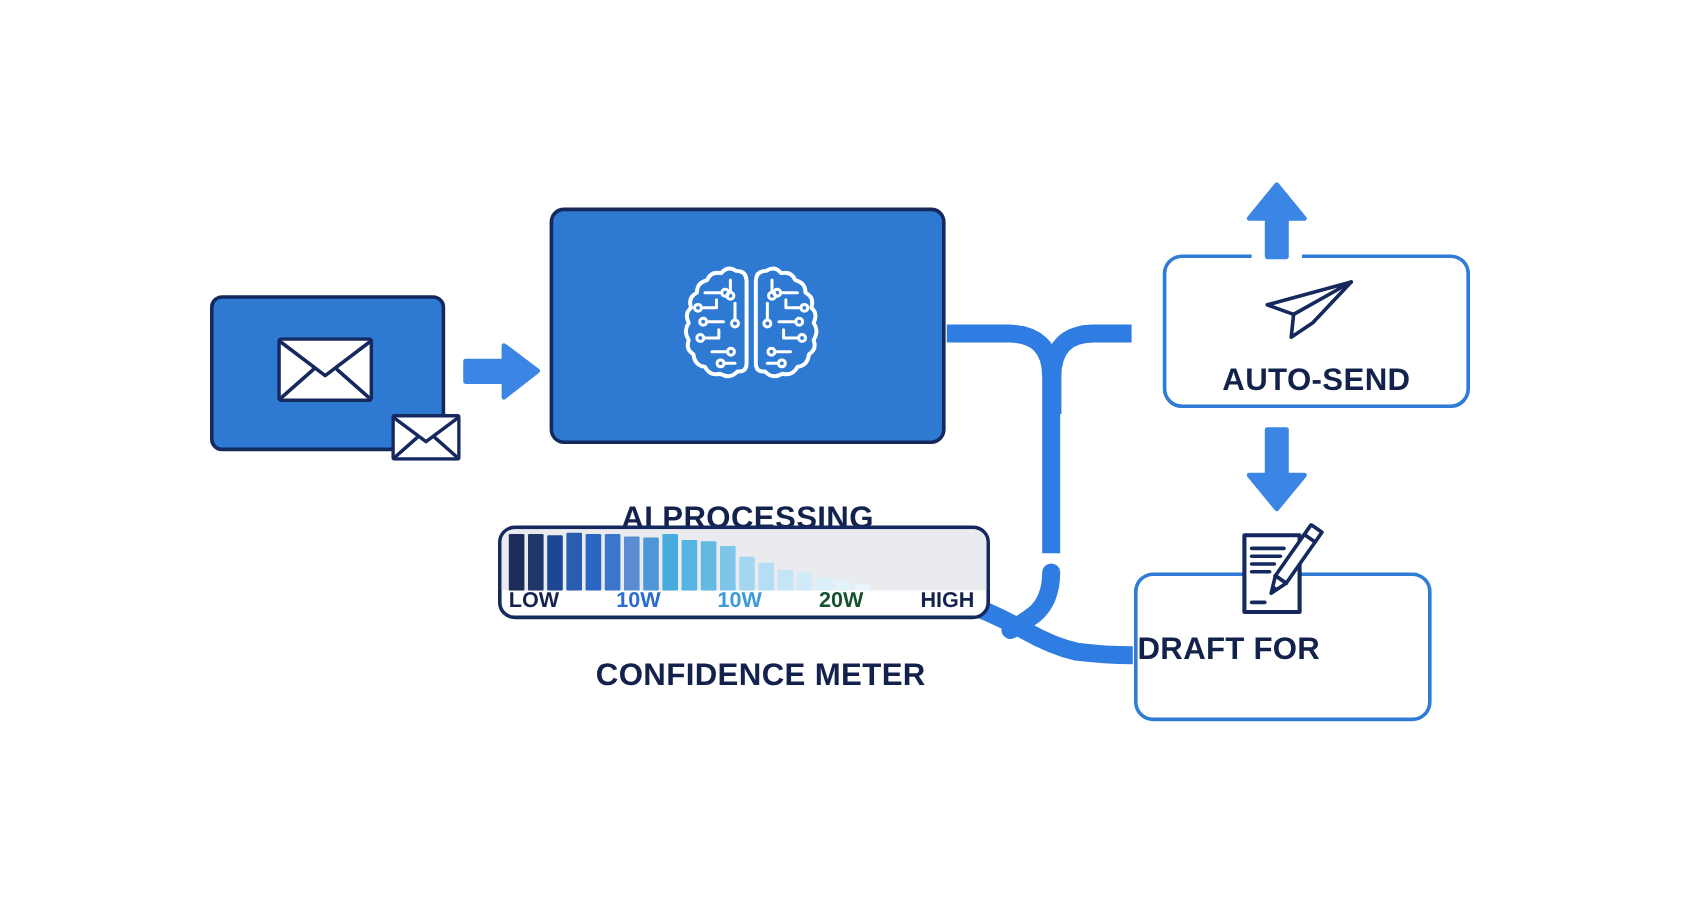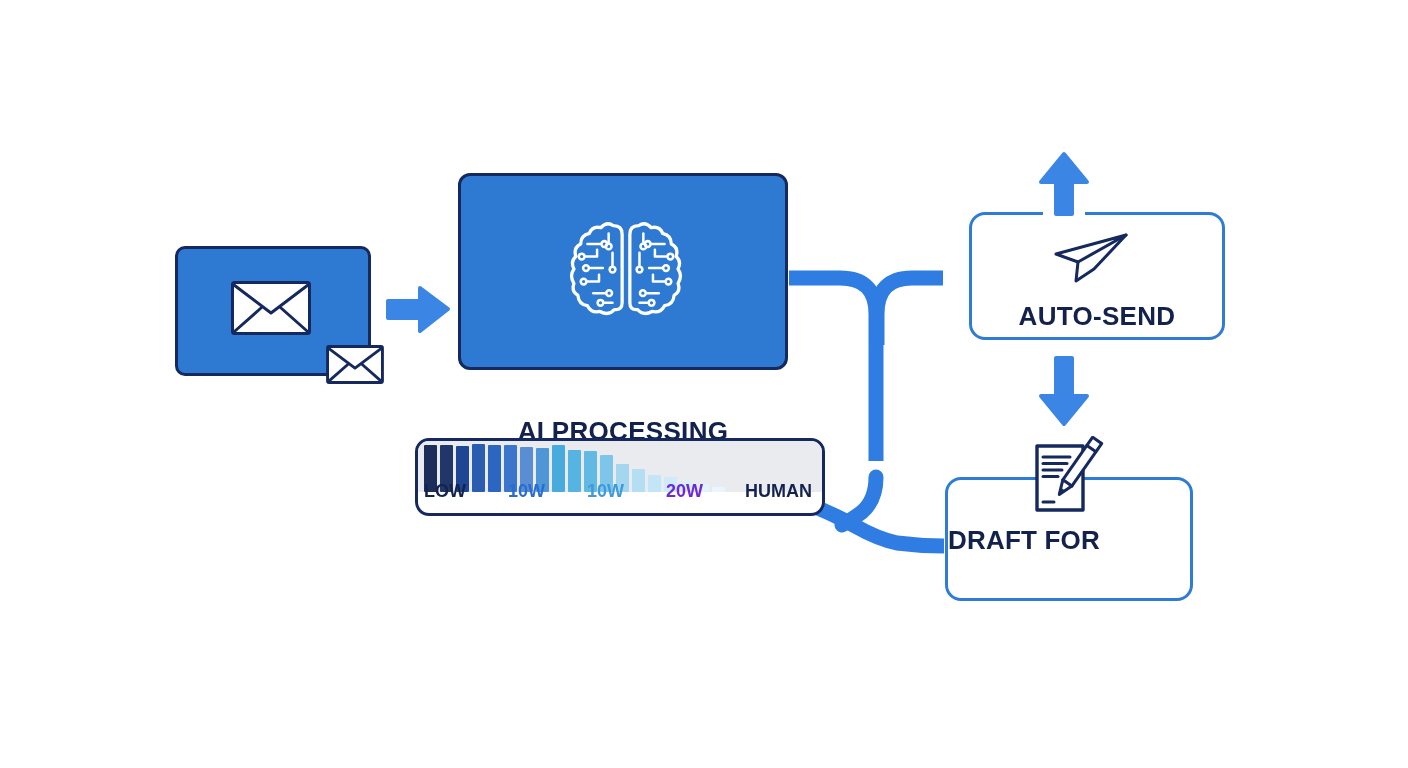--- a/index.html
+++ b/index.html
@@ -32,21 +32,21 @@
     color:var(--ink);font-weight:bold;font-size:26px;letter-spacing:.3px;}
   .draft-caption{position:absolute;left:0;top:44px;width:100%;text-align:left;
     color:var(--ink);font-weight:bold;font-size:26px;line-height:32px;letter-spacing:.2px;}
 
   .meter{position:absolute;left:415px;top:438px;width:410px;height:78px;background:#fff;
     border:3px solid var(--navy);border-radius:14px;overflow:hidden;}
   .meter-gray{position:absolute;left:0;top:0;right:0;height:51px;background:var(--metergray);}
   .bars{position:absolute;left:6px;bottom:21px;display:flex;align-items:flex-end;gap:3px;height:48px;}
   .bar{width:13px;border-radius:1px;}
   .meter-labels{position:absolute;left:0;right:0;bottom:0;height:23px;display:flex;
-    justify-content:space-between;align-items:center;padding:0 10px 20px 6px;
+    justify-content:space-between;align-items:flex-start;padding:0 10px 20px 6px;
     font-size:18px;font-weight:bold;}
 
   .brain-wrap{position:absolute;left:107px;top:42px;}
   svg .outline-navy{fill:none;stroke:var(--navy);stroke-linejoin:round;stroke-linecap:round;}
   svg .fill-arrow{fill:var(--arrow);stroke:var(--arrow);stroke-width:4;stroke-linejoin:round;}
   svg .white-fill{fill:#fff;}
   svg .brain-stroke{fill:none;stroke:#fff;stroke-linecap:round;stroke-linejoin:round;}
 </style>
 </head>
 <body>
@@ -126,24 +126,25 @@
         <div class="bar" style="height: 17px; background: rgb(195, 229, 246);"></div>
         <div class="bar" style="height: 15px; background: rgb(207, 234, 248);"></div>
         <div class="bar" style="height: 11px; background: rgb(217, 239, 250);"></div>
         <div class="bar" style="height: 8px; background: rgb(225, 243, 251);"></div>
         <div class="bar" style="height: 5px; background: rgb(233, 246, 253);"></div>
       </div>
     <div class="meter-labels">
         <span style="color: rgb(20, 34, 79);">LOW</span>
         <span style="color: rgb(42, 108, 208);">10W</span>
         <span style="color: rgb(62, 154, 218);">10W</span>
-        <span style="color: #6d28d9;">20W</span>
-        <span style="color: rgb(20, 34, 79);">HUMAN</span>
+        <span style="color: #14532d;">20W</span>
+        <span style="color: rgb(20, 34, 79);">HIGH</span>
       </div>
   </div>
+  <div class="caption meter-caption">CONFIDENCE METER</div>
 
   <div class="whitecard autosend-card">
     <svg class="icon-abs" style="left:82px;top:16px" width="76" height="54" viewBox="0 0 76 52">
       <path class="outline-navy" stroke-width="3" d="M72 3 L2 22 L24 30 L72 3"></path>
       <path class="outline-navy" stroke-width="3" d="M24 30 L22 49 L40 37 L72 3"></path>
     </svg>
     <div class="autosend-caption">AUTO-SEND</div>
   </div>
 
   <div class="whitecard draft-card">

